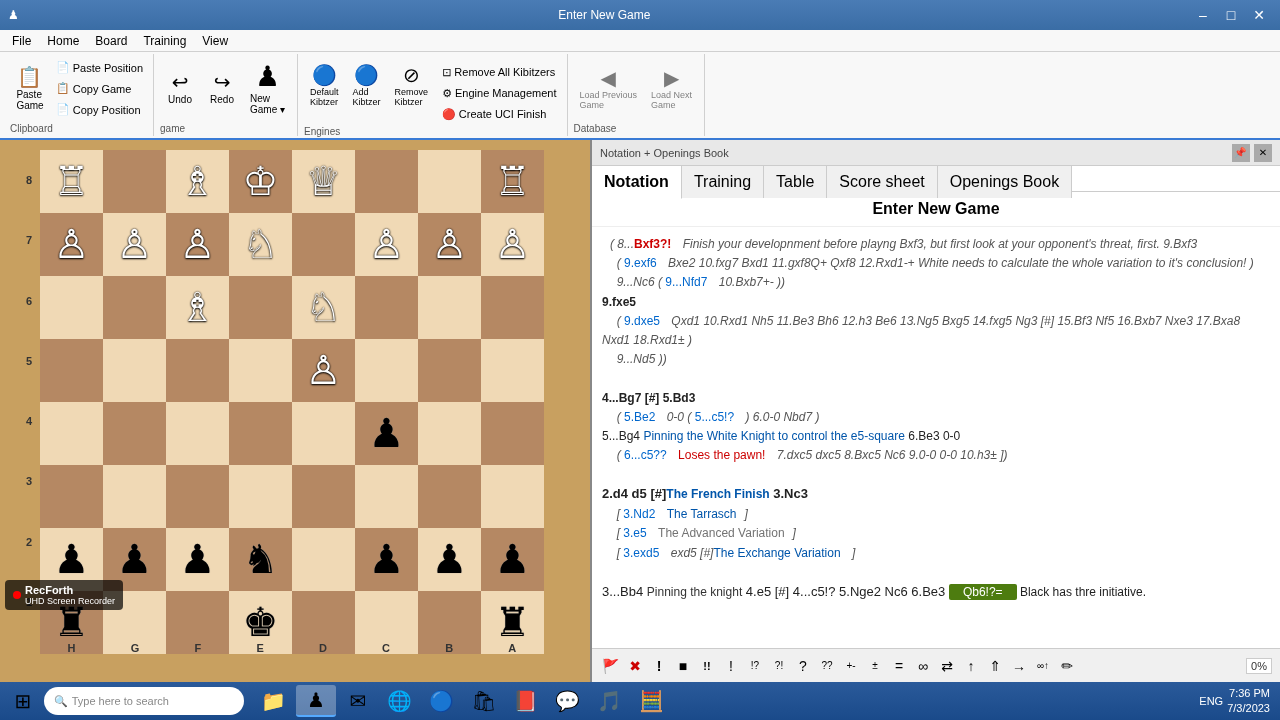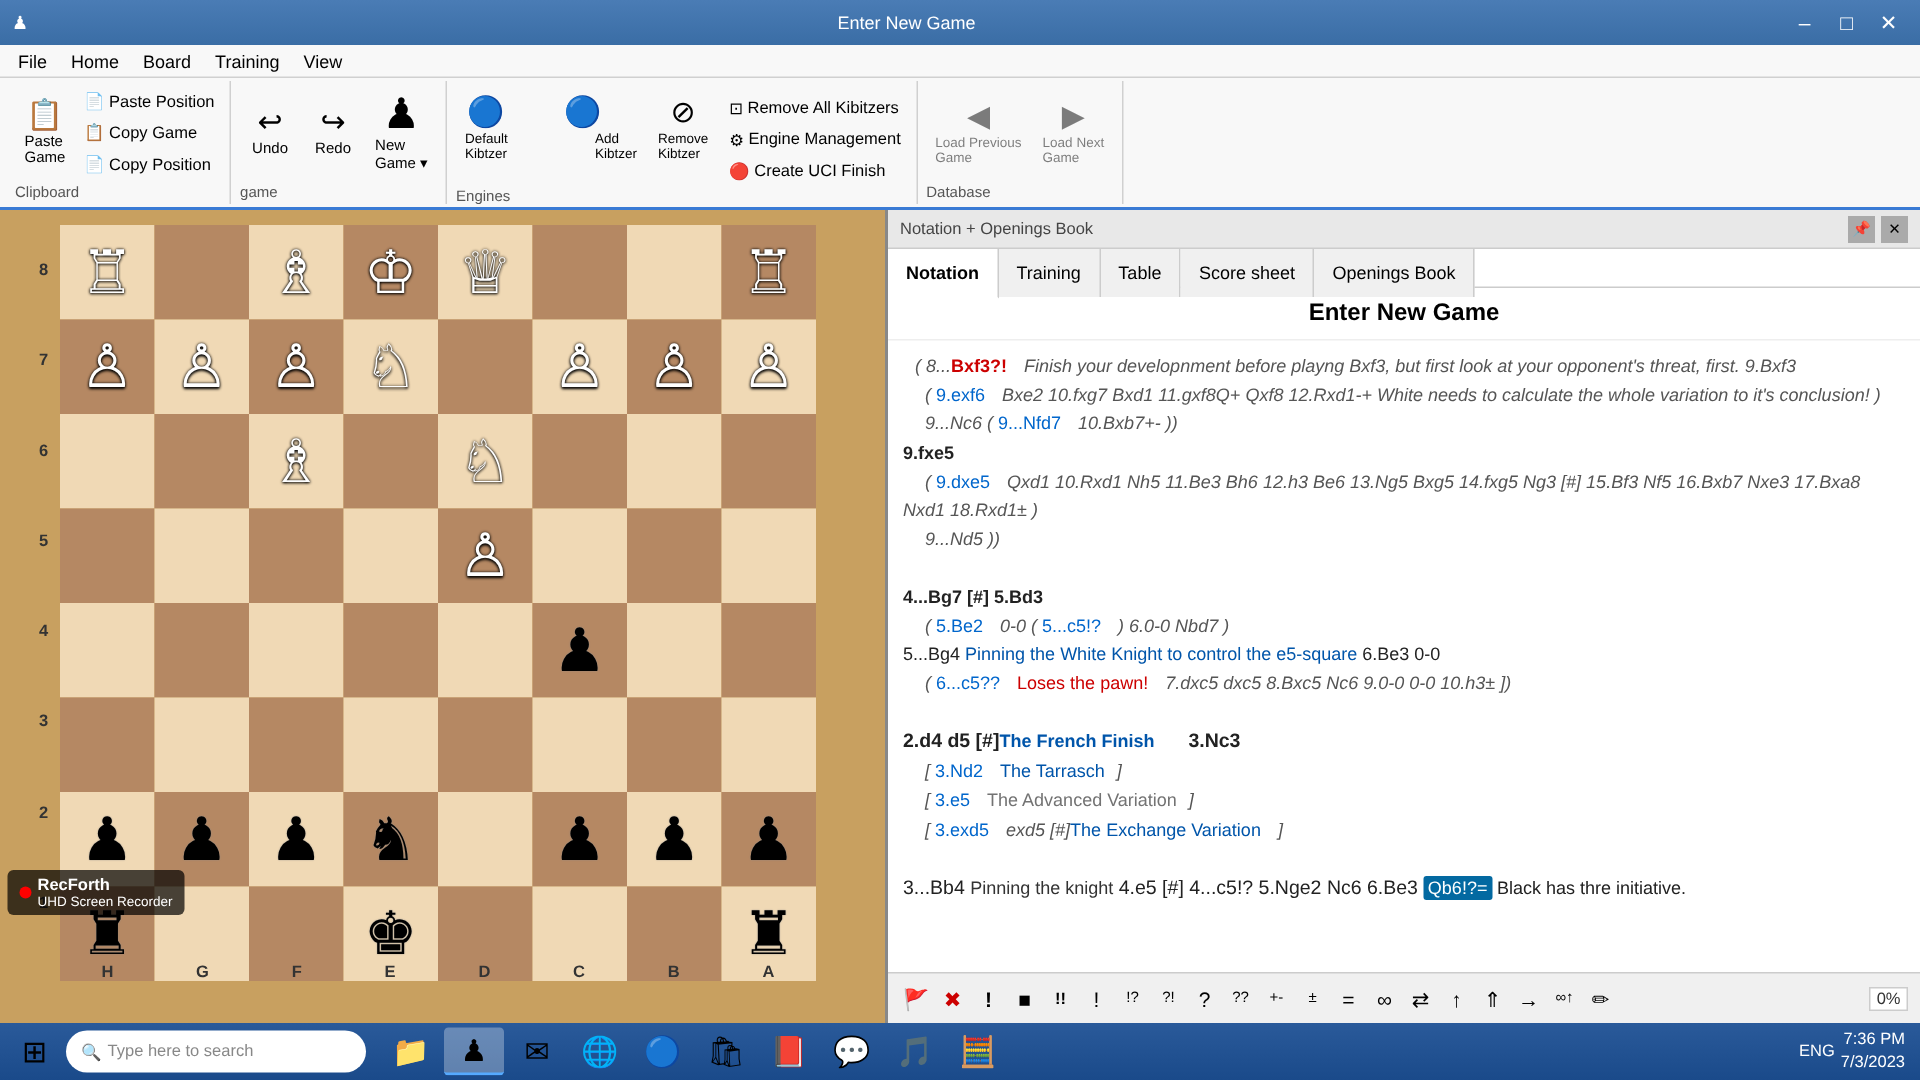--- a/index.html
+++ b/index.html
@@ -159,21 +159,21 @@
       border-bottom: 1px solid #ccc;
     }
     .panel-tabs {
       display: flex;
       gap: 0;
       height: 26px;
       border-bottom: 1px solid #ccc;
     }
     .panel-tab {
       padding: 16px 12px;
-      font-size: 12px;
+      font-size: 16px;
       cursor: pointer;
       border-right: 1px solid #ccc;
       background: #f0f0f0;
       display: flex;
       align-items: center;
     }
     .panel-tab.active { background: white; border-bottom: 1px solid white; margin-bottom: -1px; font-weight: bold; }
 
     .panel-title-bar {
       text-align: center;
@@ -190,23 +190,23 @@
       font-size: 12px;
       line-height: 1.6;
       color: #222;
     }
     .notation-content .variation {
       color: #555;
       font-style: italic;
       margin-left: 8px;
     }
     .notation-content .current-move {
-      background: #0369a1;
+      background: #4d7c0f;
       color: white;
-      padding: 1px 3px;
+      padding: 1px 14px;
       border-radius: 2px;
     }
     .notation-content .main-move { font-weight: bold; }
     .notation-content .bracket-link { color: #0066cc; cursor: pointer; }
 
     
     .bottom-toolbar {
       height: 34px;
       background: #f0f0f0;
       border-top: 1px solid #ccc;
@@ -374,21 +374,21 @@
 
   <div class="ribbon-group" style="min-width:220px;">
     <div style="display:flex; align-items:flex-start; gap:4px; flex:1;">
       <div class="ribbon-buttons">
         <div class="ribbon-btn">
           <span class="icon">🔵</span>
           <span style="font-size:9px;">Default<br>Kibtzer</span>
         </div>
         <div class="ribbon-btn">
           <span class="icon">🔵</span>
-          <span style="font-size:9px;margin-left:44px;">Add<br>Kibtzer</span>
+          <span style="font-size:9px;">Add<br>Kibtzer</span>
         </div>
         <div class="ribbon-btn">
           <span class="icon">⊘</span>
           <span style="font-size:9px;">Remove<br>Kibtzer</span>
         </div>
       </div>
       <div class="ribbon-col" style="justify-content:flex-start; padding-top:6px;">
         <div class="ribbon-btn-small">
           <span>⊡</span>
           <span>Remove All Kibitzers</span>
@@ -606,21 +606,21 @@
       <span class="variation">&nbsp;&nbsp;9...Nc6  ( </span><span class="bracket-link">9...Nfd7</span><span class="variation">  10.Bxb7+- ))</span><br>
       <span class="main-move">9.fxe5</span><br>
       <span class="variation">&nbsp;&nbsp;( </span><span class="bracket-link">9.dxe5</span><span class="variation">  Qxd1  10.Rxd1  Nh5  11.Be3  Bh6  12.h3  Be6  13.Ng5  Bxg5  14.fxg5  Ng3  [#]  15.Bf3  Nf5  16.Bxb7  Nxe3  17.Bxa8  Nxd1  18.Rxd1± )</span><br>
       <span class="variation">&nbsp;&nbsp;9...Nd5 ))</span><br>
       <br>
       <span class="main-move">4...Bg7  [#]  5.Bd3</span><br>
       <span class="variation">&nbsp;&nbsp;( </span><span class="bracket-link">5.Be2</span><span class="variation">  0-0  ( </span><span class="bracket-link">5...c5!?</span><span class="variation"> )  6.0-0  Nbd7 )</span><br>
       <span>5...Bg4  </span><span style="color:#0055aa;">Pinning the White Knight to control the e5-square</span><span>  6.Be3  0-0</span><br>
       <span class="variation">&nbsp;&nbsp;( </span><span class="bracket-link">6...c5??</span><span class="variation">  </span><span style="color:#cc0000;margin-top:17px;">Loses the pawn!</span><span class="variation">  7.dxc5  dxc5  8.Bxc5  Nc6  9.0-0  0-0  10.h3± ])</span><br>
       <br>
-      <span style="font-weight:bold; font-size:13px;">2.d4  d5  [#]</span><span style="color:#0055aa; font-weight:bold;">The French Finish</span><span style="font-weight:bold; font-size:13px;margin-left:19px;">  3.Nc3</span><br>
+      <span style="font-weight:bold; font-size:13px;">2.d4  d5  [#]</span><span style="color:#0055aa; font-weight:bold;">The French Finish</span><span style="font-weight:bold; font-size:13px;">  3.Nc3</span><br>
       <span class="variation">&nbsp;&nbsp;[ </span><span class="bracket-link">3.Nd2</span><span class="variation">  </span><span style="color:#0055aa;">The Tarrasch</span><span class="variation">]</span><br>
       <span class="variation">&nbsp;&nbsp;[ </span><span class="bracket-link">3.e5</span><span class="variation">  </span><span style="color:#737373;">The Advanced Variation</span><span class="variation">]</span><br>
       <span class="variation">&nbsp;&nbsp;[ </span><span class="bracket-link">3.exd5</span><span class="variation">  exd5  [#]</span><span style="color:#0055aa;">The Exchange Variation</span><span class="variation"> ]</span><br>
       <br>
       <span style="font-size:13px;">3...Bb4  </span><span style="color:#333;">Pinning the knight</span><span style="font-size:13px;">  4.e5  [#]  4...c5!?  5.Nge2  Nc6  6.Be3  </span><span class="current-move">Qb6!?=</span><span>  Black has thre initiative.</span>
     </div>
 
     <div class="bottom-toolbar">
       <div class="toolbar-icons">
         <div class="tb-icon">🚩</div>

